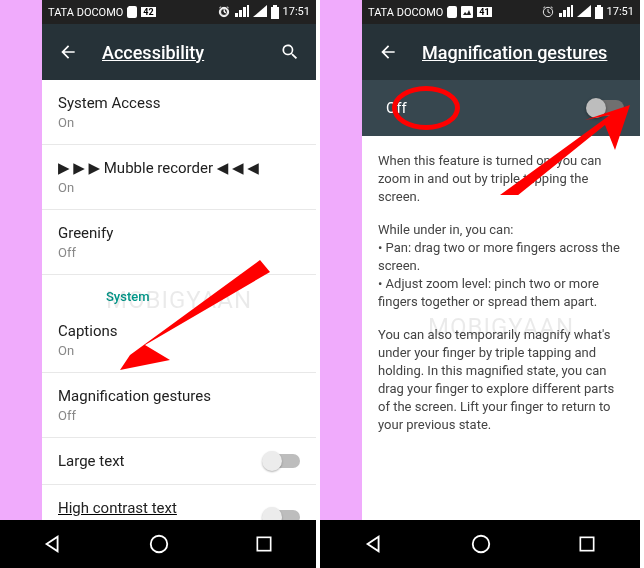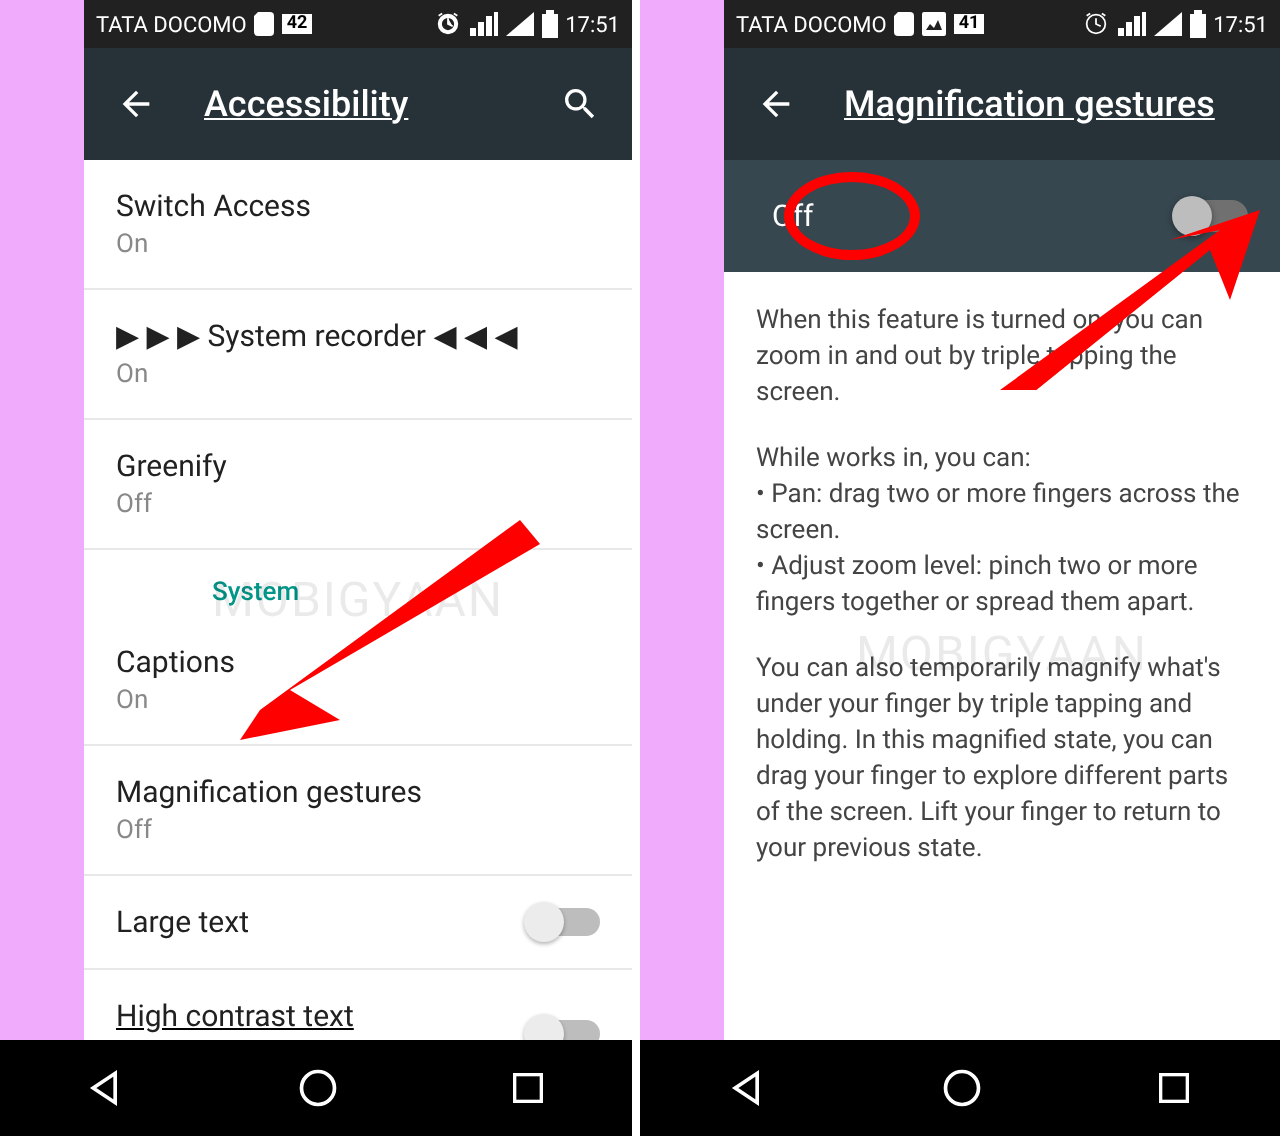--- a/index.html
+++ b/index.html
@@ -1,21 +1,21 @@
 <!DOCTYPE html>
 <html><head>
 <meta charset="utf-8">
 <style>
 * { margin: 0; padding: 0; box-sizing: border-box; font-family: Roboto, Arial, sans-serif; }
 body { width: 644px; height: 568px; display: flex; background: #fff; }
 .phone { width: 320px; height: 568px; position: relative; background: #f0abfc; overflow: hidden; padding-left: 42px; }
 .phone-left { border-right: 4px solid #fff; }
 .status-bar { height: 24px; background: #212121; color: #fff; display: flex; align-items: center; padding: 0 6px; font-size: 11px; justify-content: space-between; }
 .status-left { display: flex; align-items: center; gap: 4px; }
-.status-right { display: flex; align-items: center; gap: 4px; }
+.status-right { display: flex; gap: 4px; }
 .status-badge { background: #fff; color: #000; font-size: 9px; padding: 0 2px; font-weight: bold; }
 .app-bar { height: 56px; background: #263238; color: #fff; display: flex; align-items: center; padding: 0 8px; }
 .app-bar .back { padding: 8px; display: flex; }
 .app-bar .title { font-size: 18px; font-weight: 500; margin-left: 16px; flex: 1; text-decoration: underline; }
 .app-bar .search { padding: 8px; display: flex; }
 .toggle-bar { height: 56px; background: #37474F; color: #fff; display: flex; align-items: center; padding: 0 24px; position: relative; }
 .toggle-label { font-size: 15px; }
 .toggle-switch { width: 36px; height: 16px; background: #707070; border-radius: 8px; position: absolute; right: 16px; }
 .toggle-thumb { width: 20px; height: 20px; background: #bdbdbd; border-radius: 50%; position: absolute; top: -2px; left: -2px; box-shadow: 0 1px 3px rgba(0,0,0,0.4); }
 .red-circle { position: absolute; border: 5px solid #ff0000; border-radius: 50%; width: 68px; height: 44px; left: 30px; top: 6px; pointer-events: none; }
@@ -72,25 +72,25 @@
     <div class="title">Accessibility</div>
     <div class="search">
       <svg width="20" height="20" viewBox="0 0 24 24">
           <path fill="#fff" d="M15.5 14h-.8l-.3-.3a6.5 6.5 0 1 0-.7.7l.3.3v.8l5 5 1.5-1.5-5-5zm-6 0a4.5 4.5 0 1 1 0-9 4.5 4.5 0 0 1 0 9z"></path>
         </svg>
     </div>
   </div>
 
   <div class="content" style="height: calc(100% - 128px);">
     <div class="list-item">
-      <div class="primary">Switch Access</div>
+      <div class="primary">System Access</div>
       <div class="secondary">On</div>
     </div>
     <div class="list-item">
-      <div class="primary">▶ ▶ ▶ System recorder ◀ ◀ ◀</div>
+      <div class="primary">▶ ▶ ▶ Mubble recorder ◀ ◀ ◀</div>
       <div class="secondary">On</div>
     </div>
     <div class="list-item">
       <div class="primary">Greenify</div>
       <div class="secondary">Off</div>
     </div>
     <div class="section-header">System</div>
     <div class="list-item">
       <div class="primary">Captions</div>
       <div class="secondary">On</div>
@@ -181,21 +181,21 @@
     <span class="toggle-label">Off</span>
     <div class="toggle-switch">
         <div class="toggle-thumb"></div>
       </div>
     <div class="red-circle"></div>
   </div>
 
   <div class="content content-mag" style="height: calc(100% - 184px);">
     <p>When this feature is turned on, you can zoom in and out by triple tapping the screen.</p>
     <p>
-      <span>While works in, you can:</span><br>
+      <span>While under in, you can:</span><br>
       <span>• Pan: drag two or more fingers across the screen.</span><br>
       <span>• Adjust zoom level: pinch two or more fingers together or spread them apart.</span>
     </p>
     <p>You can also temporarily magnify what's under your finger by triple tapping and holding. In this magnified state, you can drag your finger to explore different parts of the screen. Lift your finger to return to your previous state.</p>
     <div class="watermark">MOBIGYAAN</div>
   </div>
 
   <svg class="arrow" style="left:180px; top:105px;" width="130" height="90" viewBox="0 0 130 90">
     <path fill="#ff0000" d="M0 90 L110 10 L85 15 L130 0 L115 45 L105 20 L12 95 Z"></path>
   </svg>

